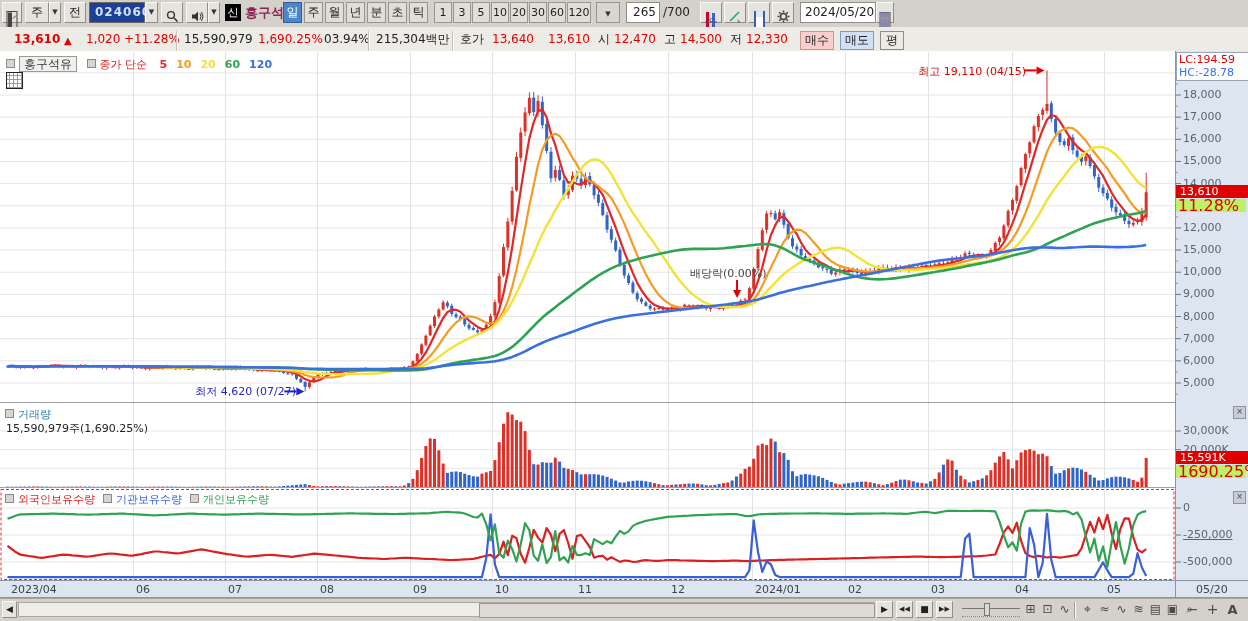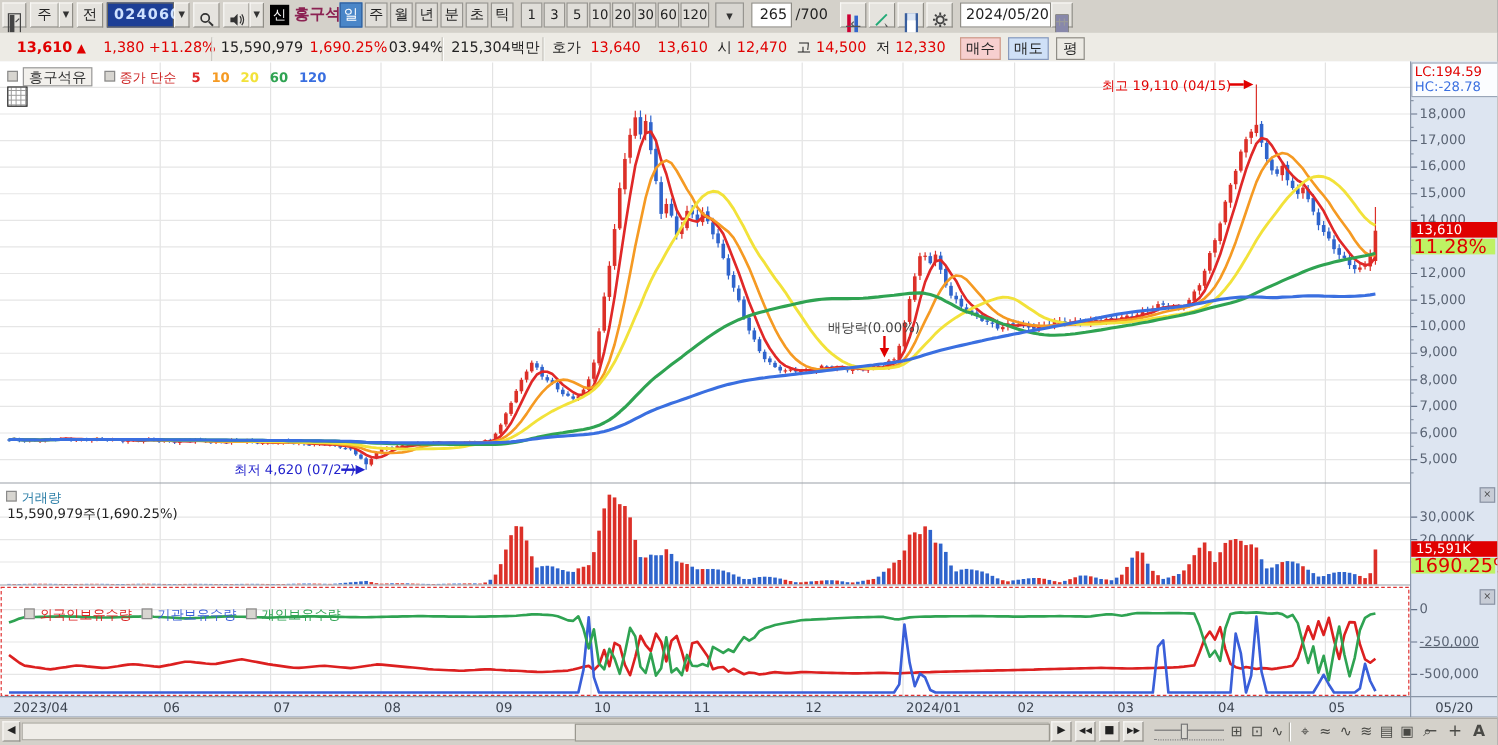--- a/index.html
+++ b/index.html
@@ -151,21 +151,21 @@
       <span class="flatbtn" style="left: 491px; width: 18px; font-size: 11px;">10</span>
       <span class="flatbtn" style="left: 510px; width: 18px; font-size: 11px;">20</span>
       <span class="flatbtn" style="left: 529px; width: 18px; font-size: 11px;">30</span>
       <span class="flatbtn" style="left: 548px; width: 18px; font-size: 11px;">60</span>
       <span class="flatbtn" style="left: 567px; width: 24px; font-size: 11px;">120</span>
     </div>
 
   <div class="qr">
     <span class="red" style="left:14px;font-weight:bold;">13,610</span>
     <span class="red" style="left:64px;font-size:10px;top:6px;">▲</span>
-    <span class="red" style="left:86px;">1,380</span>
+    <span class="red" style="left:86px;">1,020</span>
     <span class="red" style="left:124px;">+11.28%</span>
     <span class="sep" style="left:176px;"></span>
     <span style="left:184px;">15,590,979</span>
     <span class="red" style="left:258px;">1,690.25%</span>
     <span style="left:324px;">03.94%</span>
     <span class="sep" style="left:368px;"></span>
     <span style="left:376px;">215,304백만</span>
     <span class="sep" style="left:452px;"></span>
     <span style="left:460px;text-align:right;">호가</span>
     <span class="red" style="left:492px;">13,640</span>
@@ -1104,21 +1104,21 @@
 
   <div class="ov" style="left:880px;top:64px;width:146px;text-align:right;color:#e00000;">최고 19,110 (04/15)</div>
   <div class="ov" style="left:160px;top:384px;width:136px;text-align:right;color:#2222cc;">최저 4,620 (07/27)</div>
   <div class="ov" style="left:690px;top:266px;color:#444;">배당락(0.00%)</div>
 
   <div class="ov" style="left:5px;top:407px;">
     <span class="legend-chip"></span><span style="color:#2d7fa8;">거래량</span>
   </div>
   <div class="ov" style="left:6px;top:421px;color:#222;">15,590,979주(1,690.25%)</div>
 
-  <div class="ov" style="left:20px;top:492px;margin-top:13px;" id="own-legend"><span class="legend-chip"></span><span style="color: rgb(220, 32, 32);">외국인보유수량</span><span class="legend-chip" style="margin-left: 8px;"></span><span style="color: rgb(58, 95, 217);">기관보유수량</span><span class="legend-chip" style="margin-left: 8px;"></span><span style="color: rgb(47, 163, 82);">개인보유수량</span></div>
+  <div class="ov" style="left:5px;top:492px;" id="own-legend"><span class="legend-chip"></span><span style="color: rgb(220, 32, 32);">외국인보유수량</span><span class="legend-chip" style="margin-left: 8px;"></span><span style="color: rgb(58, 95, 217);">기관보유수량</span><span class="legend-chip" style="margin-left: 8px;"></span><span style="color: rgb(47, 163, 82);">개인보유수량</span></div>
 
   <div class="pricebox" style="top:185px;">13,610</div>
   <div class="pctlab" style="top:199px;">11.28%</div>
   <div class="pricebox" style="top:451px;">15,591K</div>
   <div class="pctlab" style="top:465px;">1690.25%</div>
   <div class="closebox" style="top:406px;">×</div>
   <div class="closebox" style="top:491px;">×</div>
 
   <div id="x-axis" style="position: absolute; left: 0px; top: 0px;">
       <div class="xlab" style="left: 11px;">2023/04</div>

